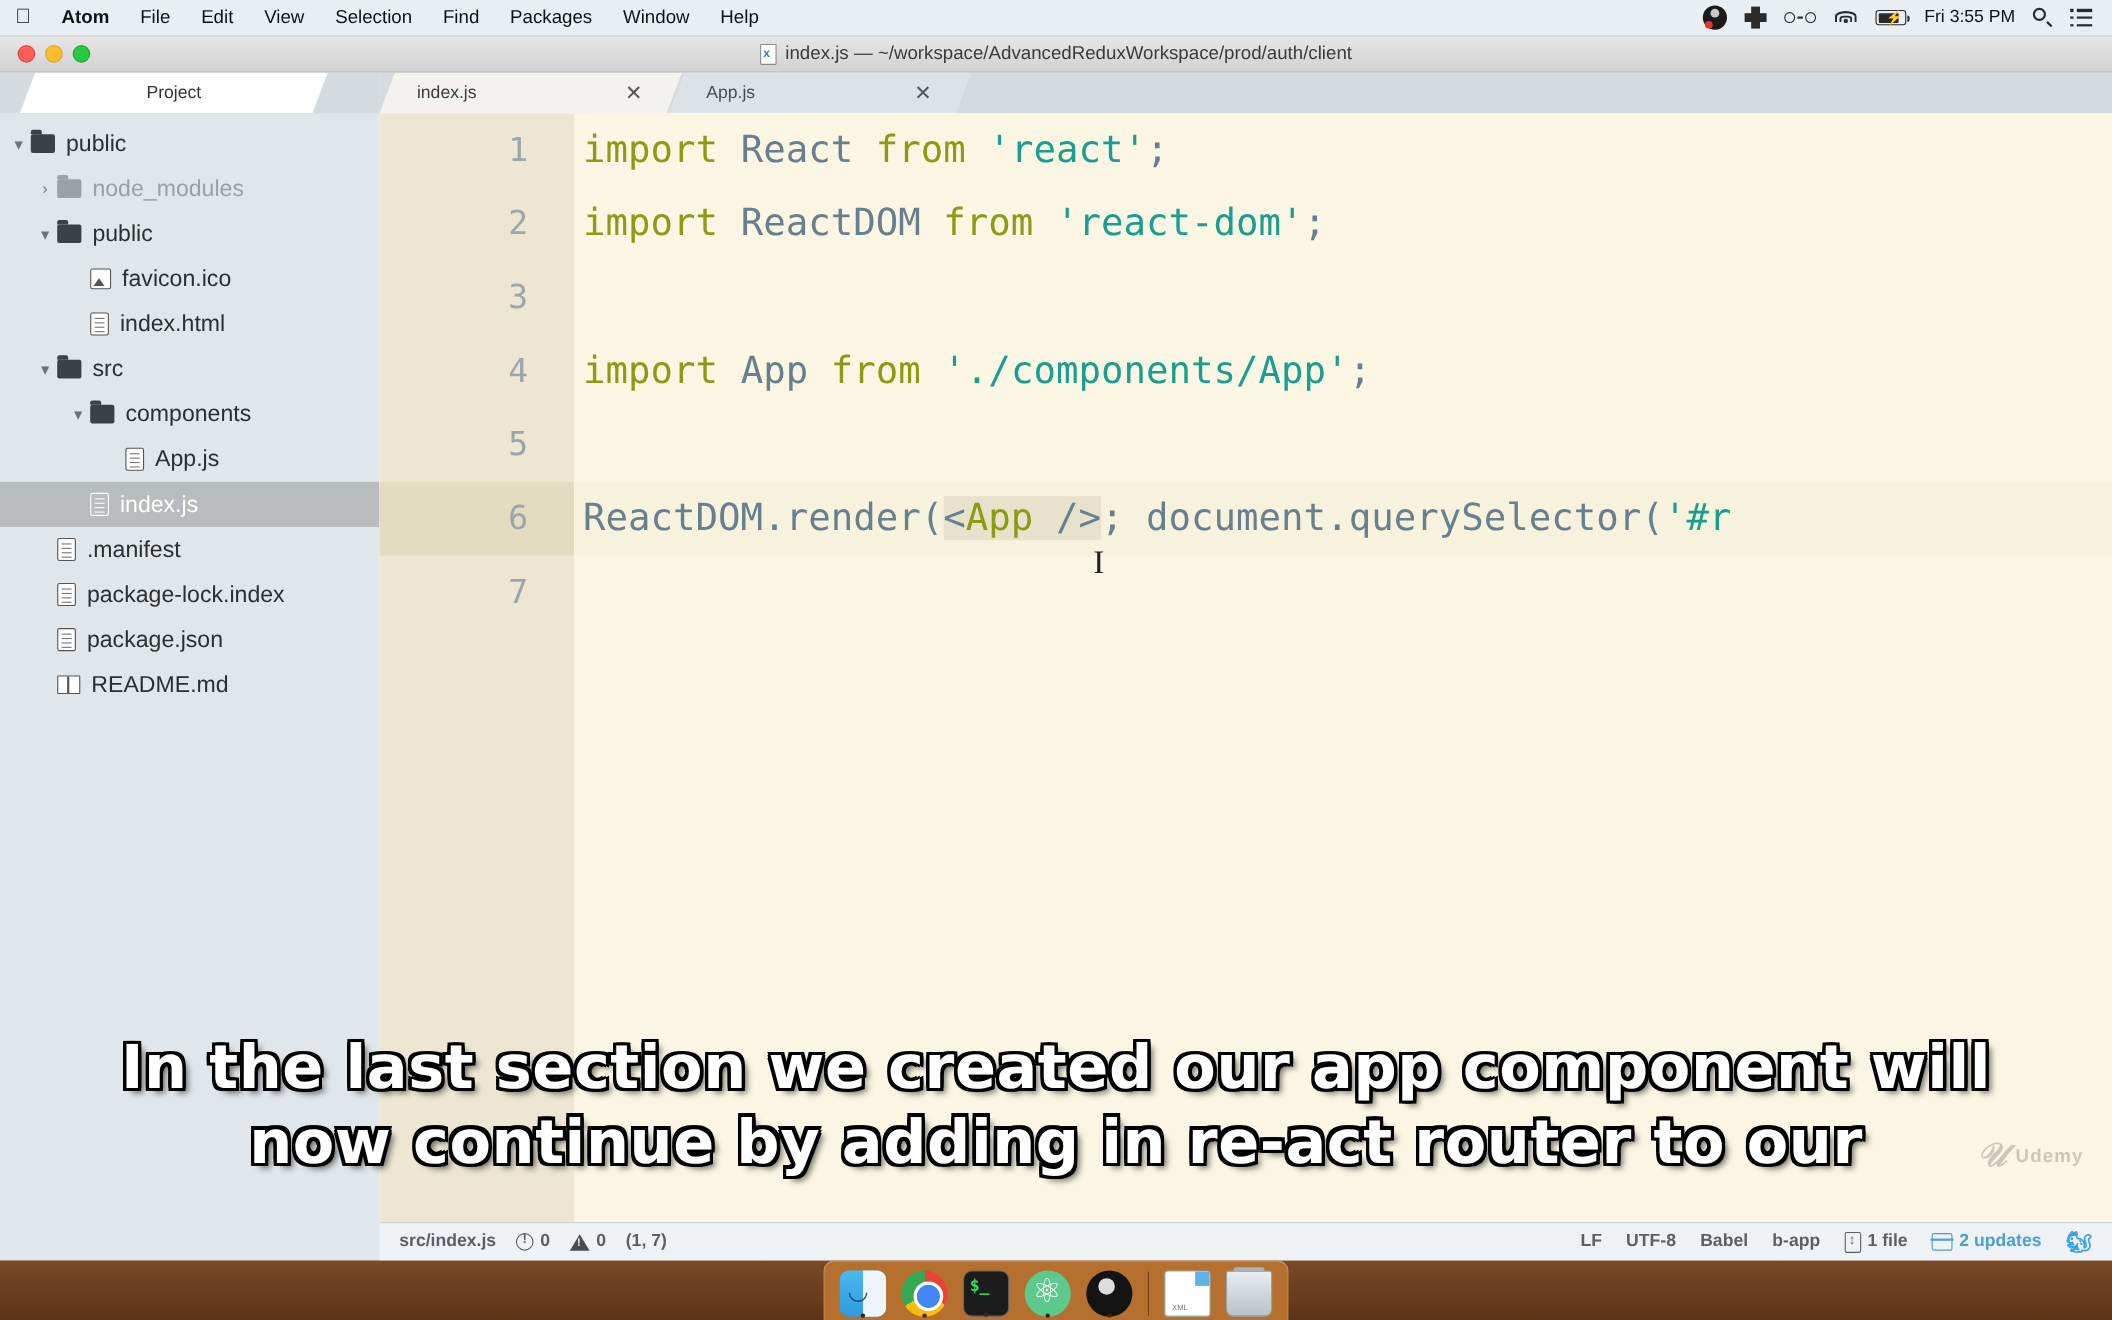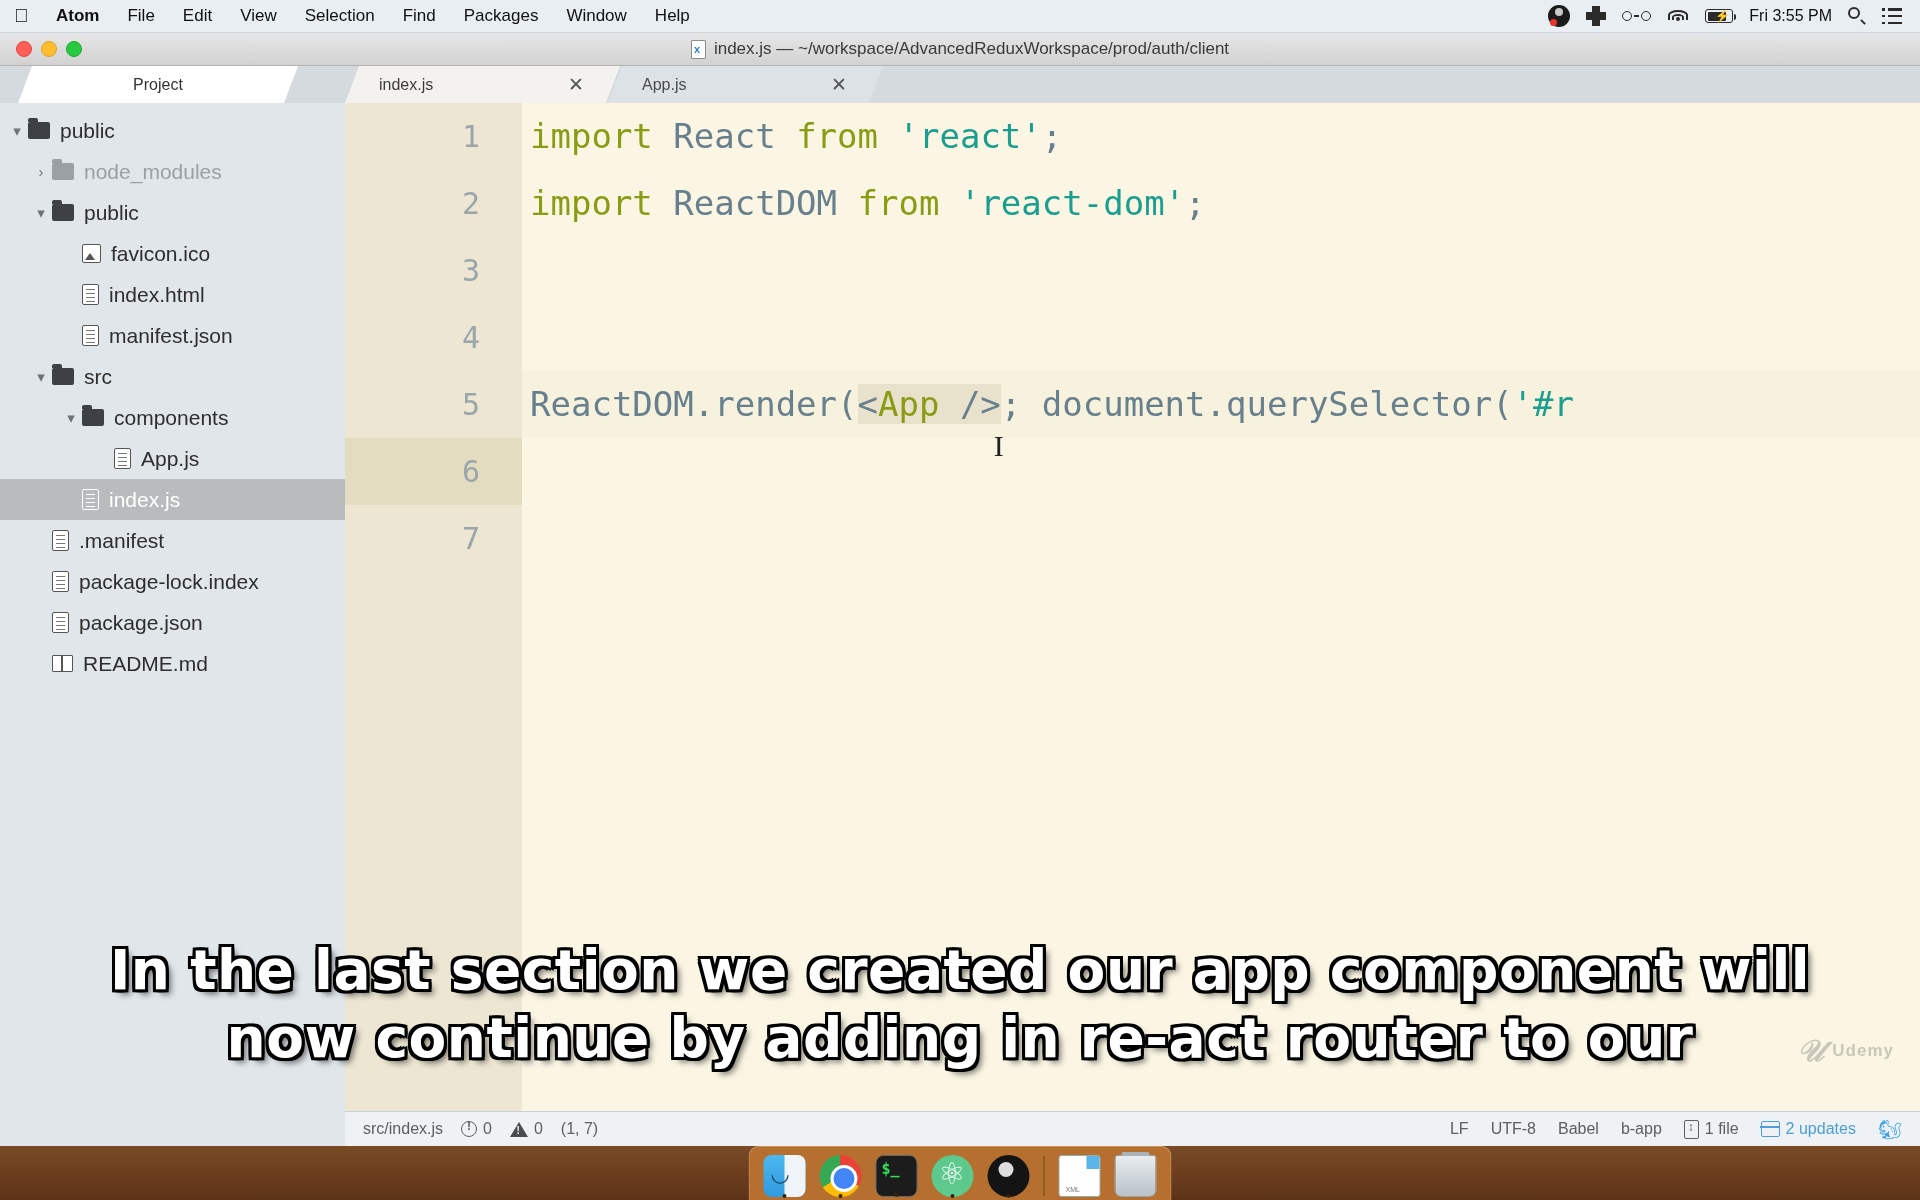--- a/index.html
+++ b/index.html
@@ -150,21 +150,21 @@
   .caret-ico { display:inline-block; width:0; position:relative; }
   .caret-ico::after{
     content:"I"; position:absolute; left:-7px; top:-4px; font-size:30px; color:#222;
     font-family:"Liberation Serif", serif;
   }
 
   
   .statusbar {
     height:35px; background:#eef2f5; border-top:1px solid #c8d0d6;
     display:flex; align-items:center; font-size:16px; color:#5d6063;
-    padding:0 18px; gap:0; flex:none;
+    padding:0 18px; gap:0; flex:none;font-weight:bold;
   }
   .sb-left { display:flex; align-items:center; gap:18px; }
   .sb-right { margin-left:auto; display:flex; align-items:center; gap:22px; }
   .sb-it { display:flex; align-items:center; gap:6px; white-space:nowrap; }
   .err-ico { width:16px; height:16px; border:1.8px solid #5d6063; border-radius:50%; position:relative; }
   .err-ico::after{ content:"!"; position:absolute; left:5px; top:-3px; font-size:12px; font-weight:bold; }
   .warn-ico { width:0; height:0; border-left:9px solid transparent; border-right:9px solid transparent; border-bottom:15px solid #4a4d50; position:relative;}
   .warn-ico::after{ content:"!"; position:absolute; left:-2.5px; top:3px; font-size:10px; color:#eef2f5; font-weight:bold;}
   .file-st-ico { width:15px; height:19px; border:1.6px solid #5d6063; border-radius:2px; position:relative;}
   .file-st-ico::after{ content:"↕"; position:absolute; left:3px; top:-1px; font-size:12px;}
@@ -328,27 +328,20 @@
               <span class="img-ico"></span>
               <span>favicon.ico</span>
             </div>
             <div class="tree-row indent2">
               <span class="twisty none">›</span>
               <span class="file-ico">
                 <i></i>
               </span>
               <span>index.html</span>
             </div>
-            <div class="tree-row indent2">
-              <span class="twisty none">›</span>
-              <span class="file-ico">
-                <i></i>
-              </span>
-              <span>manifest.json</span>
-            </div>
             <div class="tree-row indent1">
               <span class="twisty">▾</span>
               <span class="folder-ico"></span>
               <span>src</span>
             </div>
             <div class="tree-row indent2">
               <span class="twisty">▾</span>
               <span class="folder-ico"></span>
               <span>components</span>
             </div>
@@ -415,20 +408,21 @@
               <div class="ln">3</div>
               <div class="ln">4</div>
               <div class="ln">5</div>
               <div class="ln active">6</div>
               <div class="ln">7</div>
             </div>
           <div class="code-area" id="code-area">
               <div class="code-line"><span class="kw">import </span><span class="id">React</span><span class="id"> </span><span class="kw">from</span><span class="id"> </span><span class="str">'react'</span><span class="id">;</span></div>
               <div class="code-line"><span class="kw">import </span><span class="id">ReactDOM</span><span class="id"> </span><span class="kw">from</span><span class="id"> </span><span class="str">'react-dom'</span><span class="id">;</span></div>
               <div class="code-line"></div>
+              <div class="code-line"><span class="kw">import </span><span class="id">App</span><span class="id"> </span><span class="kw">from</span><span class="id"> </span><span class="str">'./components/App'</span><span class="id">;</span></div>
               <div class="code-line"></div>
               <div class="code-line" style="background: rgb(247, 242, 221);"><span class="id">ReactDOM.render(</span><span class="id jsx-tagged">&lt;</span><span class="kw jsx-tagged">App</span><span class="id jsx-tagged"> /&gt;</span><span class="caret-ico"></span><span class="id">;</span><span class="id"> document.querySelector(</span><span class="str">'#r</span></div>
               <div class="code-line"></div>
             </div>
         </div>
 
         <div class="statusbar">
           <div class="sb-left">
             <span class="sb-it">src/index.js</span>
             <span class="sb-it">

